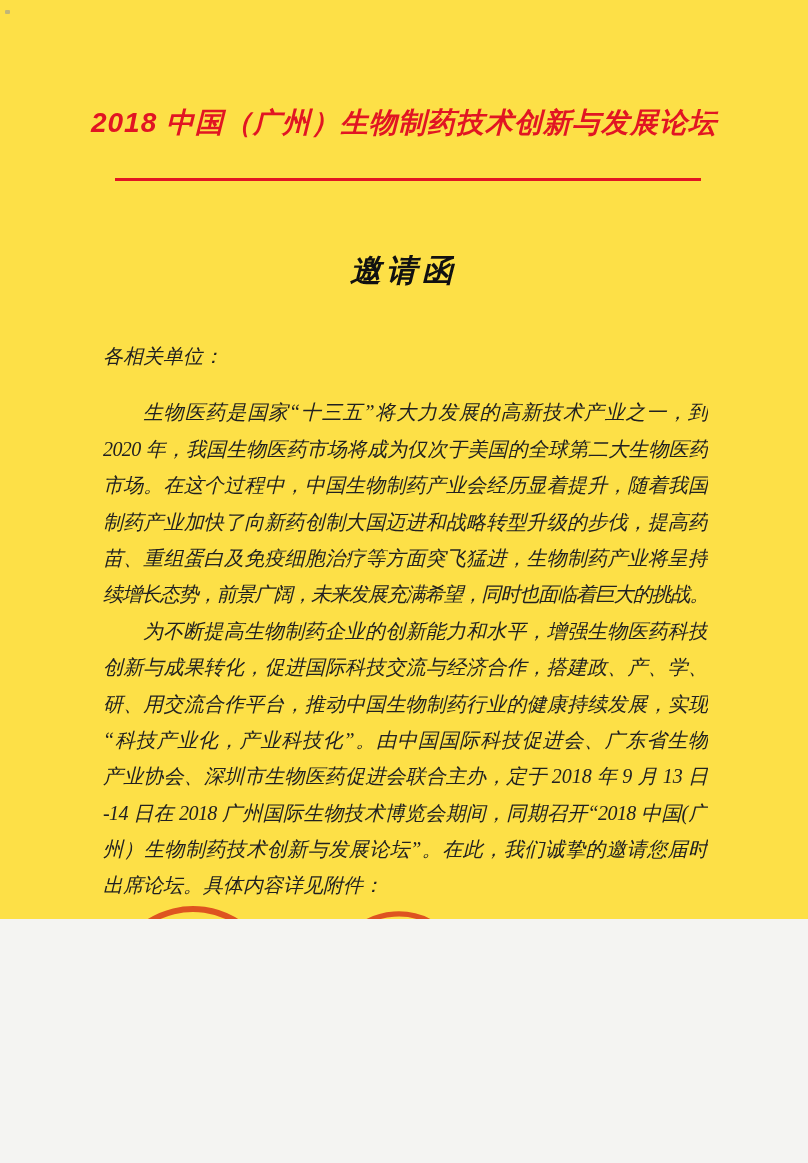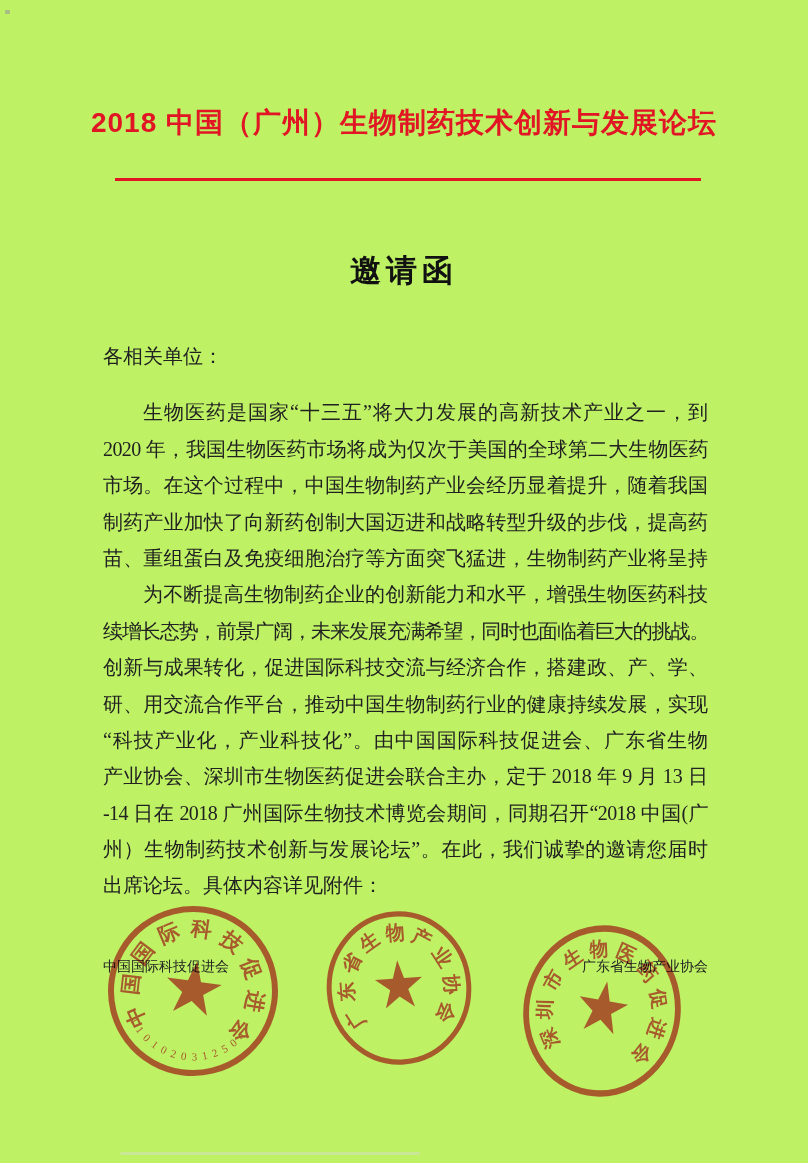--- a/index.html
+++ b/index.html
@@ -9,23 +9,24 @@
   }
   html,body{margin:0;padding:0;}
   body{
     width:808px;height:1163px;
     background:#f4f4f2;
     font-family:"Liberation Serif", serif;
     overflow:hidden;
   }
   .page{
     position:relative;
-    width:808px;height:1163px;
-    background:#bef264;
+    width:808px;height:919px;
+    background:#fde047;
     overflow:hidden;
+    font-style:italic;
   }
   .speck{
     position:absolute;left:5px;top:10px;width:5px;height:4px;
     background:#9a9a98;opacity:.6;border-radius:1px;
   }
   .bottom-streak{
     position:absolute;left:120px;top:1152px;width:300px;height:3px;
     background:#d9d9d6;opacity:.45;border-radius:2px;
   }
   .title{
@@ -127,22 +128,22 @@
 
   <div class="heading">邀请函</div>
 
   <div class="body-text">
     <div class="doc-line no-just salutation">各相关单位：</div>
     <div class="doc-line indent">生物医药是国家“十三五”将大力发展的高新技术产业之一，到</div>
     <div class="doc-line snug">2020 年，我国生物医药市场将成为仅次于美国的全球第二大生物医药</div>
     <div class="doc-line">市场。在这个过程中，中国生物制药产业会经历显着提升，随着我国</div>
     <div class="doc-line">制药产业加快了向新药创制大国迈进和战略转型升级的步伐，提高药</div>
     <div class="doc-line">苗、重组蛋白及免疫细胞治疗等方面突飞猛进，生物制药产业将呈持</div>
+    <div class="doc-line tight">续增长态势，前景广阔，未来发展充满希望，同时也面临着巨大的挑战。</div>
     <div class="doc-line indent">为不断提高生物制药企业的创新能力和水平，增强生物医药科技</div>
-    <div class="doc-line tight">续增长态势，前景广阔，未来发展充满希望，同时也面临着巨大的挑战。</div>
     <div class="doc-line">创新与成果转化，促进国际科技交流与经济合作，搭建政、产、学、</div>
     <div class="doc-line">研、用交流合作平台，推动中国生物制药行业的健康持续发展，实现</div>
     <div class="doc-line">“科技产业化，产业科技化”。由中国国际科技促进会、广东省生物</div>
     <div class="doc-line">产业协会、深圳市生物医药促进会联合主办，定于 2018 年 9 月 13 日</div>
     <div class="doc-line snug">-14 日在 2018 广州国际生物技术博览会期间，同期召开“2018 中国(广</div>
     <div class="doc-line">州）生物制药技术创新与发展论坛”。在此，我们诚挚的邀请您届时</div>
     <div class="doc-line no-just">出席论坛。具体内容详见附件：</div>
   </div>
 
   <div class="org-line">

